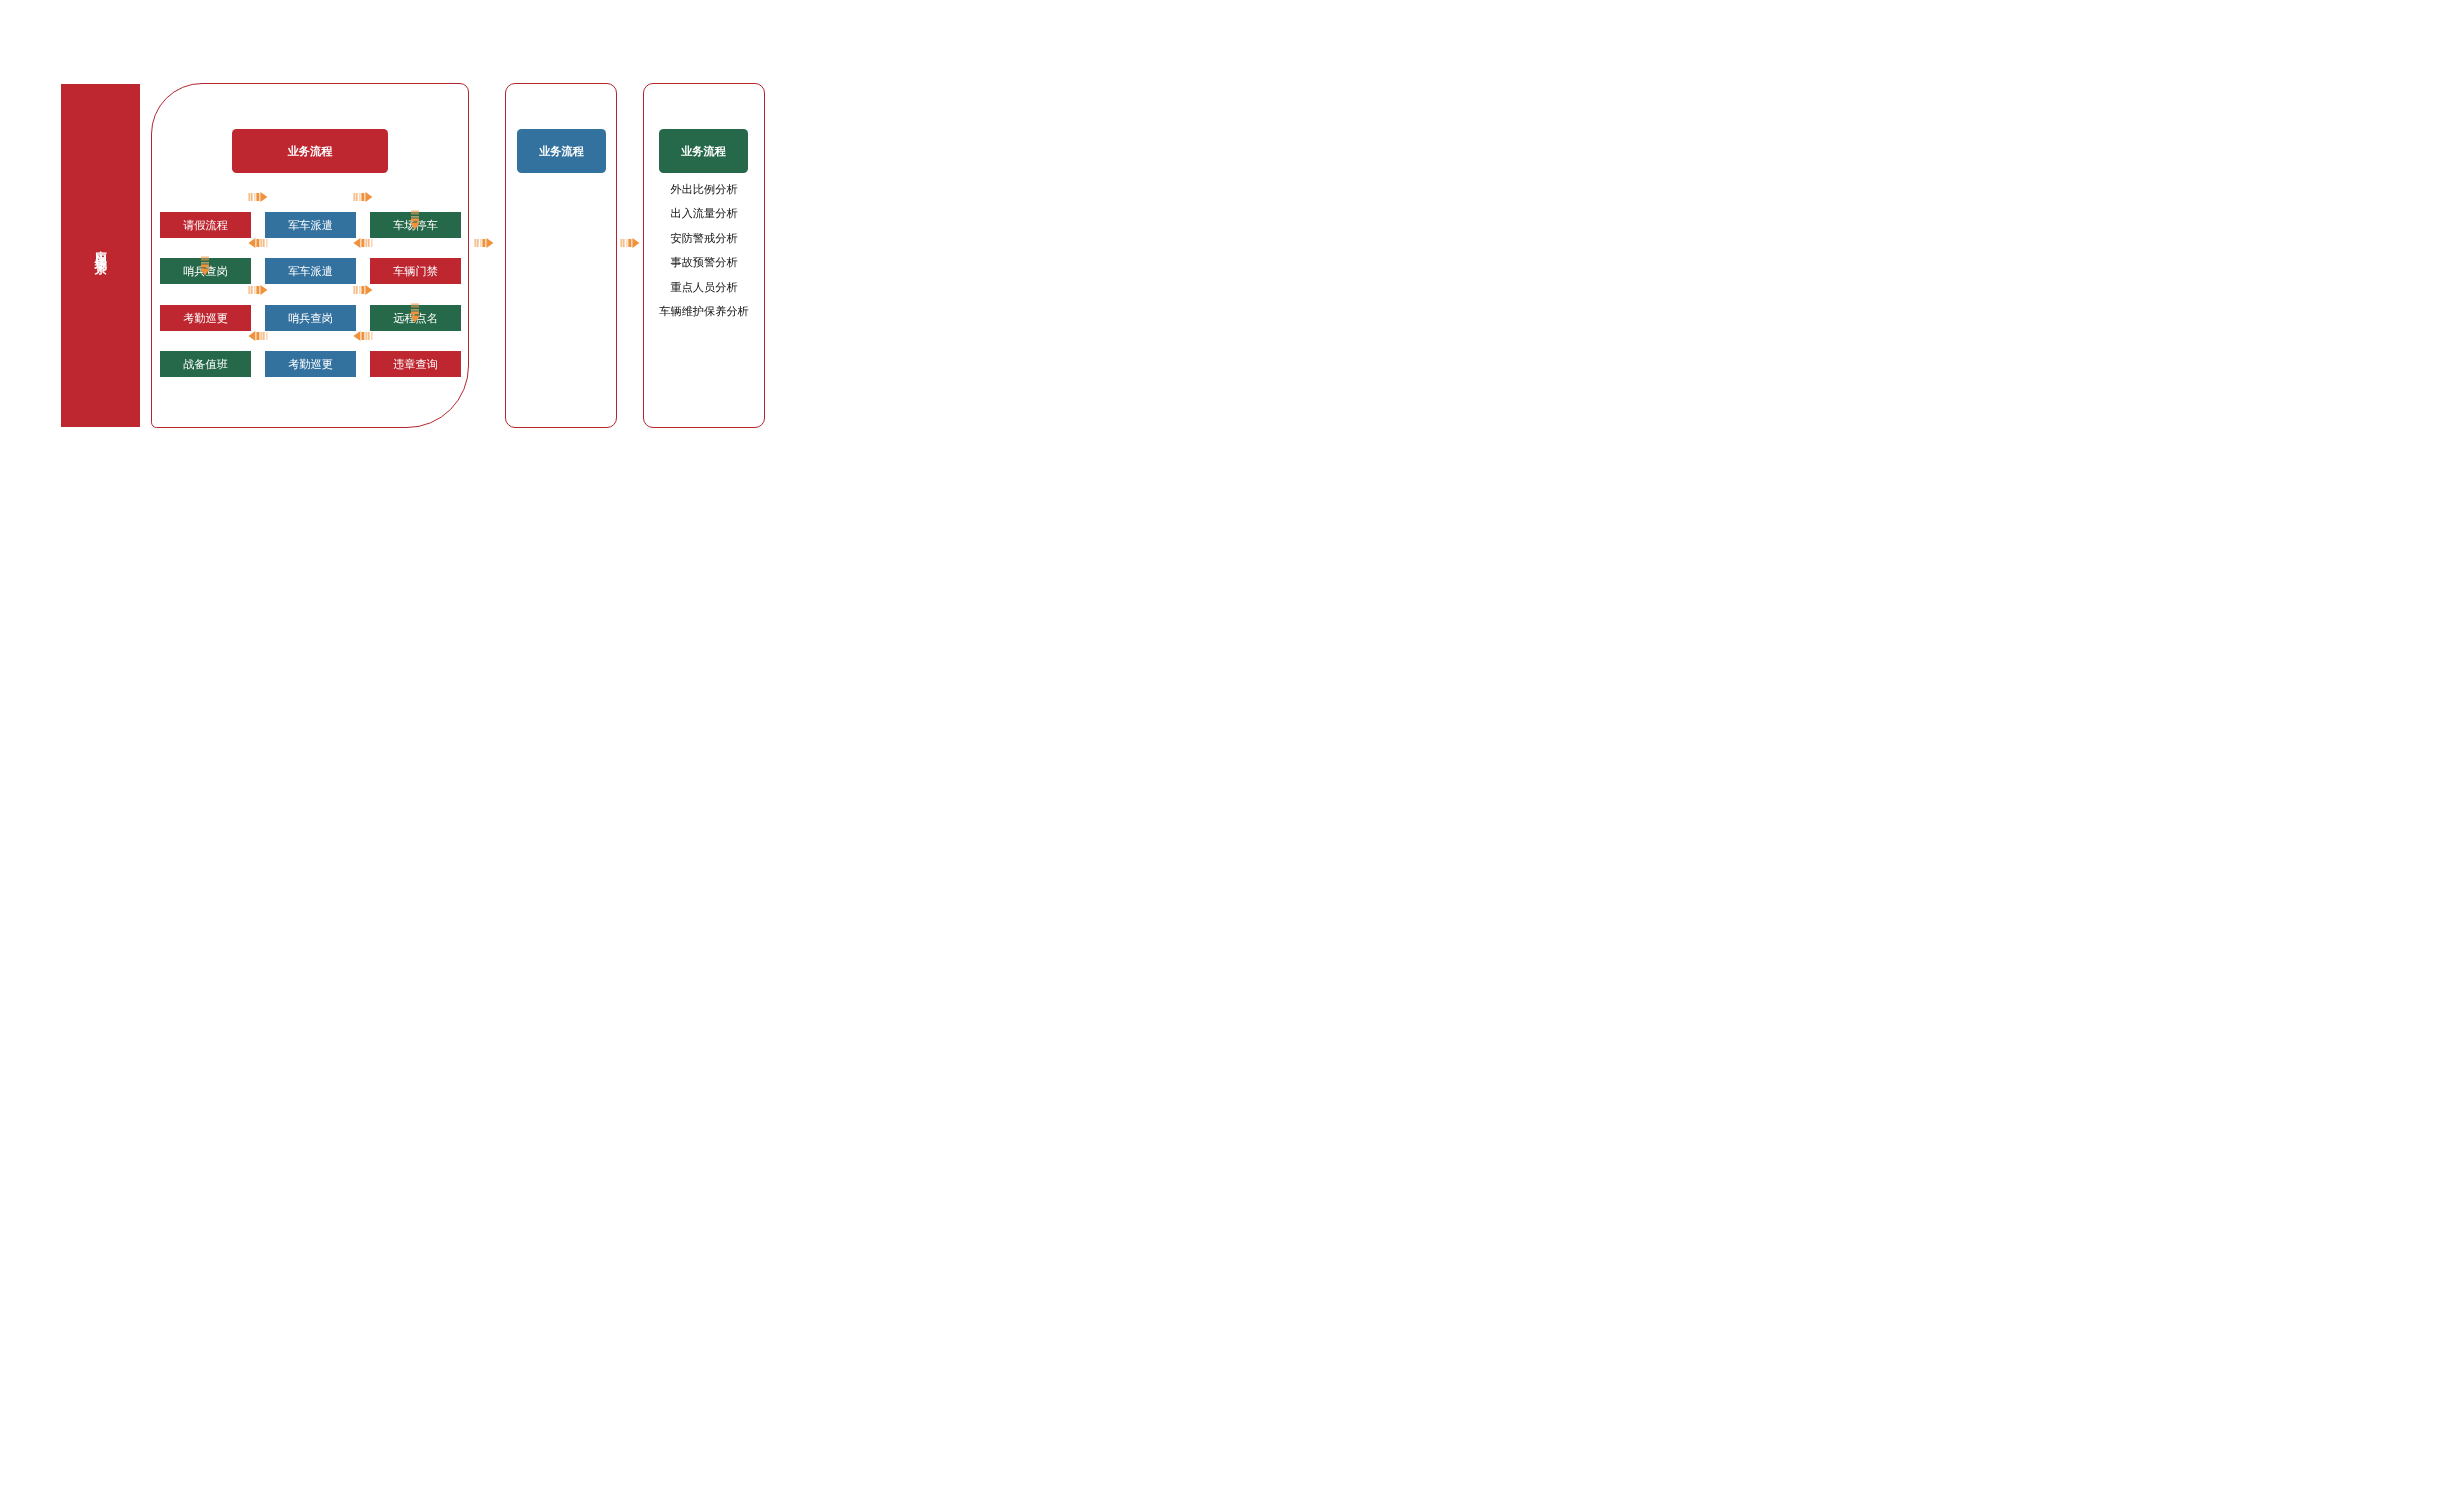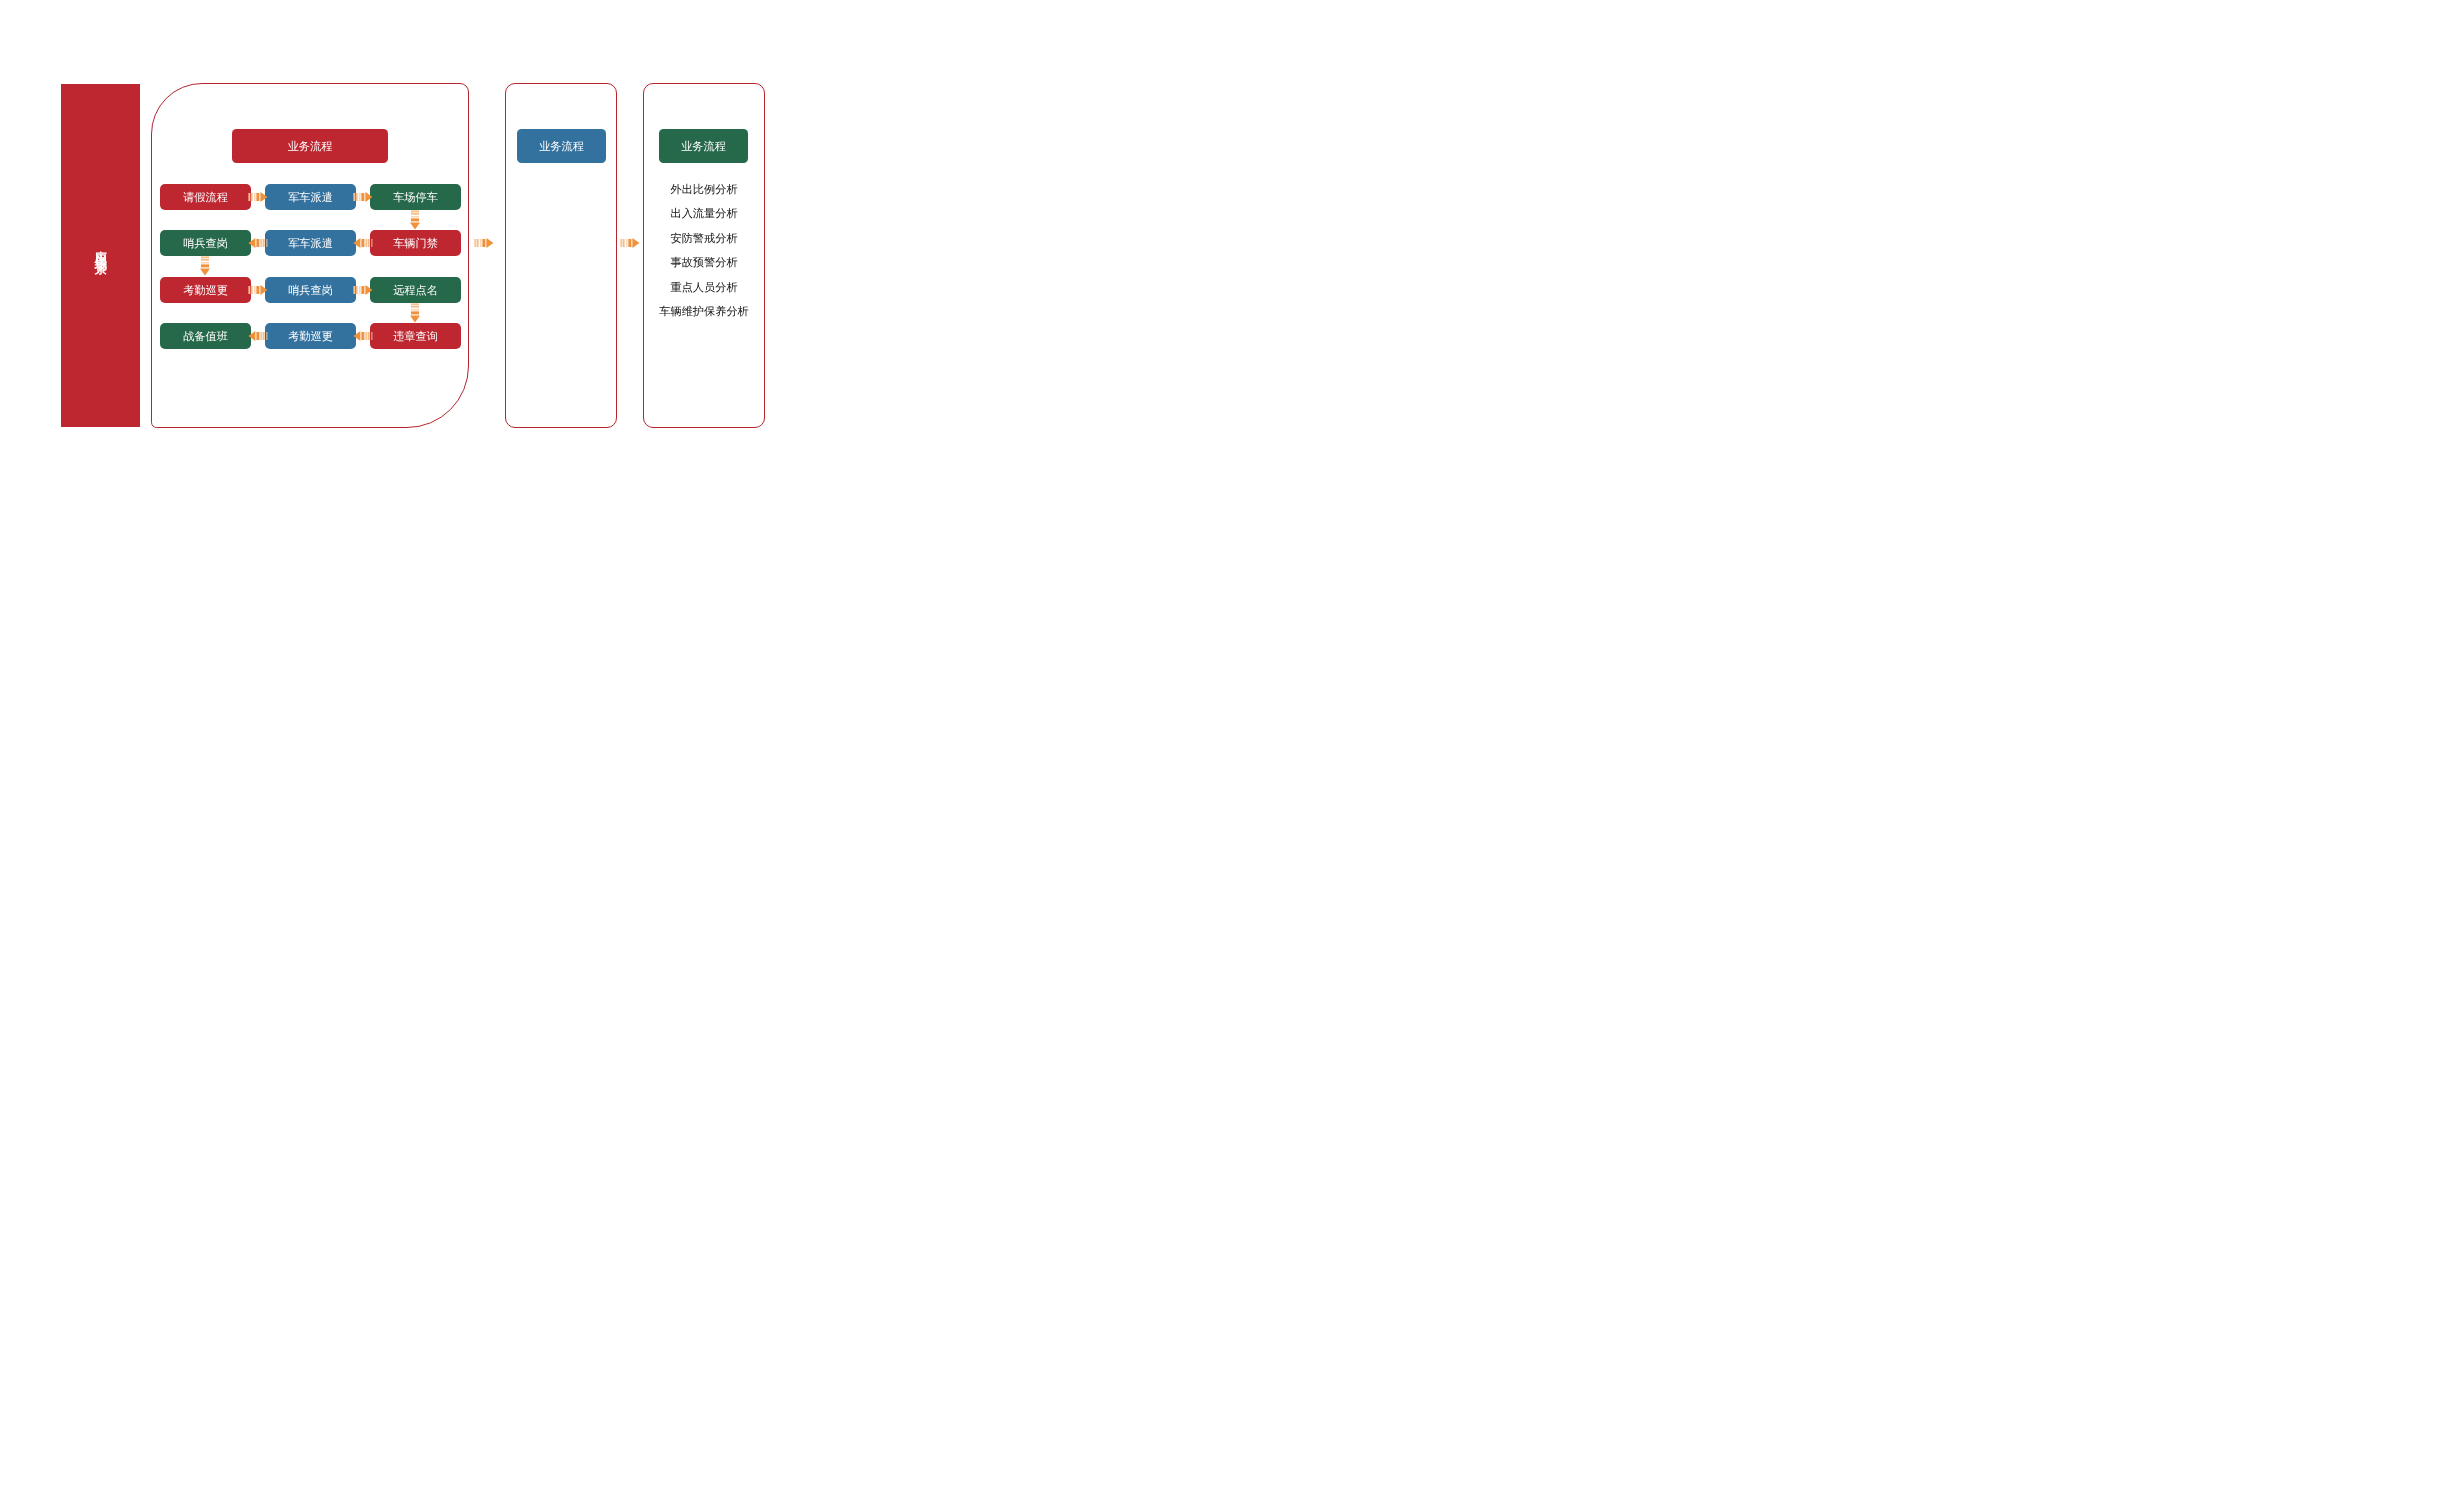--- a/index.html
+++ b/index.html
@@ -14,34 +14,34 @@
                margin-bottom:14.6px; }
 
   
   .panel { position:absolute; top:83px; height:345px; background:#ffffff;
            border:1.1px solid #B5252E; box-sizing:border-box; }
   .panel1 { left:151px; width:318px; border-radius:51px 9px 62px 5.6px; }
   .panel2 { left:505px;  width:112px; border-radius:10px; }
   .panel3 { left:643px; width:122px; border-radius:10px; }
 
   
-  .hdr { position:absolute; height:34px; border-radius:4.5px; display:flex;
-         align-items:center; justify-content:center; color:#ffffff; font-size:11.2px; }
+  .hdr { position:absolute; height:44px; border-radius:4.5px; display:flex;
+         align-items:center; justify-content:center; color:#ffffff; font-size:11.2px;font-weight:bold; }
   .hdr1 { left:232px; top:129px; width:156px; }
   .hdr2 { left:517px; top:129px; width:89px; }
   .hdr3 { left:659px; top:129px; width:89px; }
 
   .bg-red   { background:#BE2630; }
   .bg-blue  { background:#33719E; }
   .bg-green { background:#26684A; }
 
   
-  .node { position:absolute; width:91px; height:26px; border-radius:5px;
+  .node { position:absolute; width:91px; height:26px; border-radius:0;
           display:flex; align-items:center; justify-content:center;
-          color:#ffffff; font-size:11.2px; }
+          color:#ffffff; font-size:11.2px;margin-top:28px; }
 
   
   .list { position:absolute; top:177px; display:flex; flex-direction:column; align-items:center; }
   .list2 { left:505px; width:112px; }
   .list3 { left:643px; width:122px; }
   .list-item { height:24.5px; display:flex; align-items:center; justify-content:center;
                color:#111111; font-size:11.2px; white-space:nowrap; }
 
   
   .ar { position:absolute; display:flex; align-items:center; gap:1.1px;

